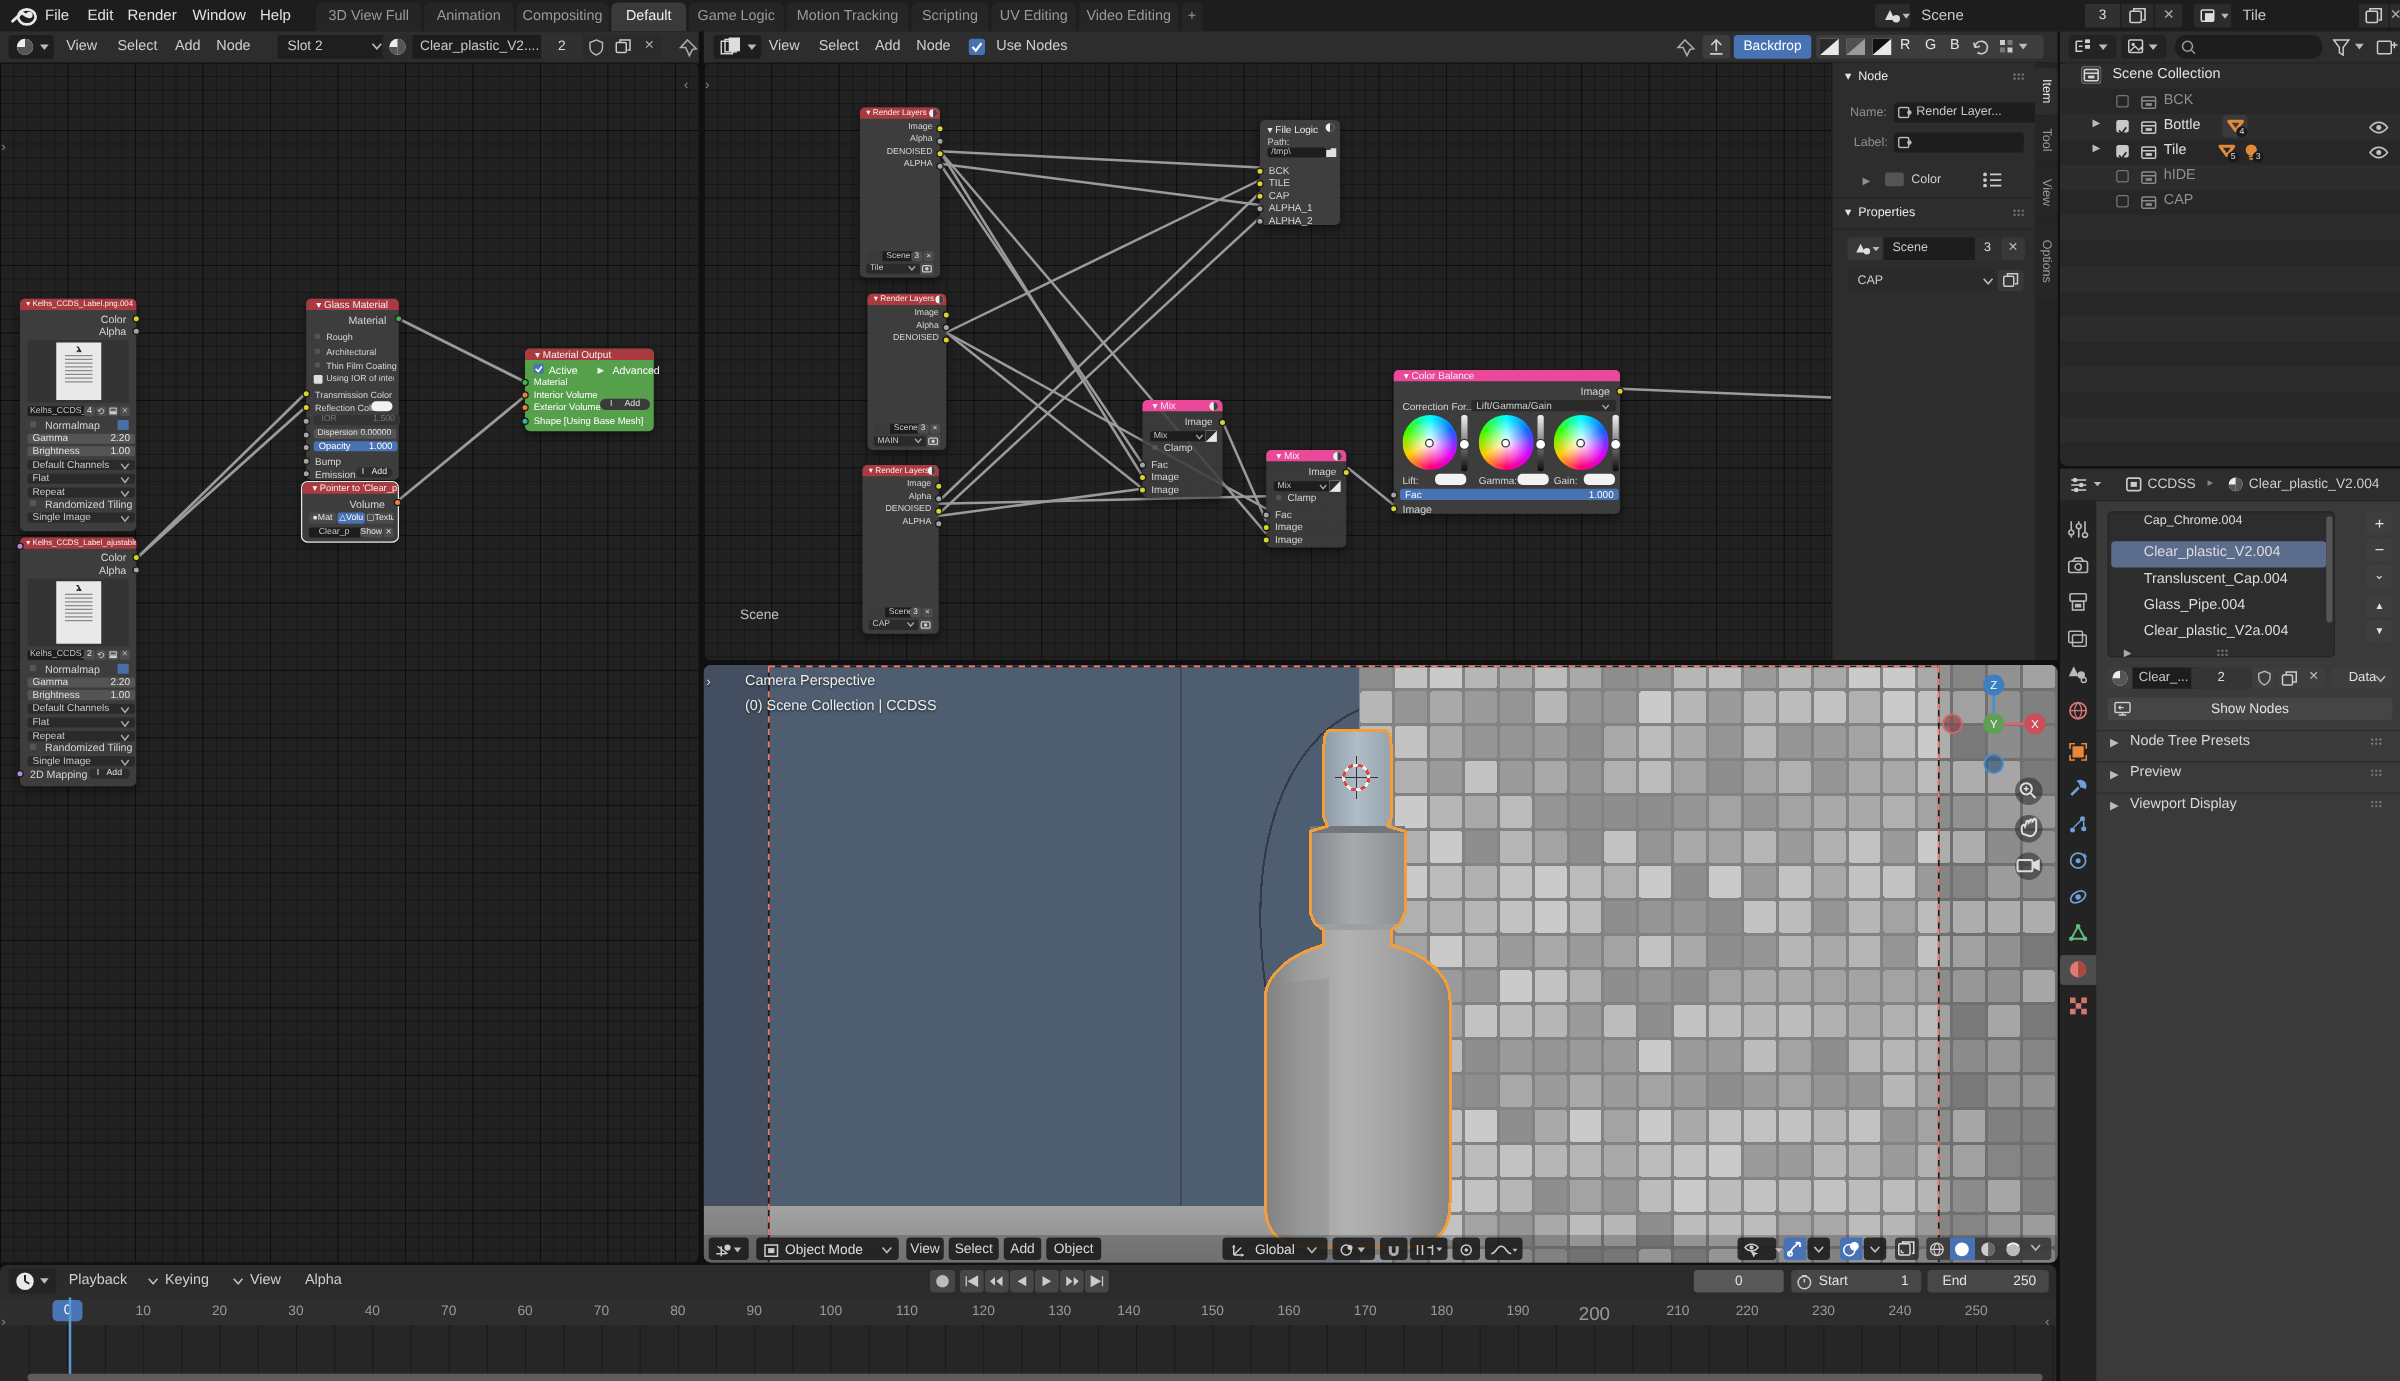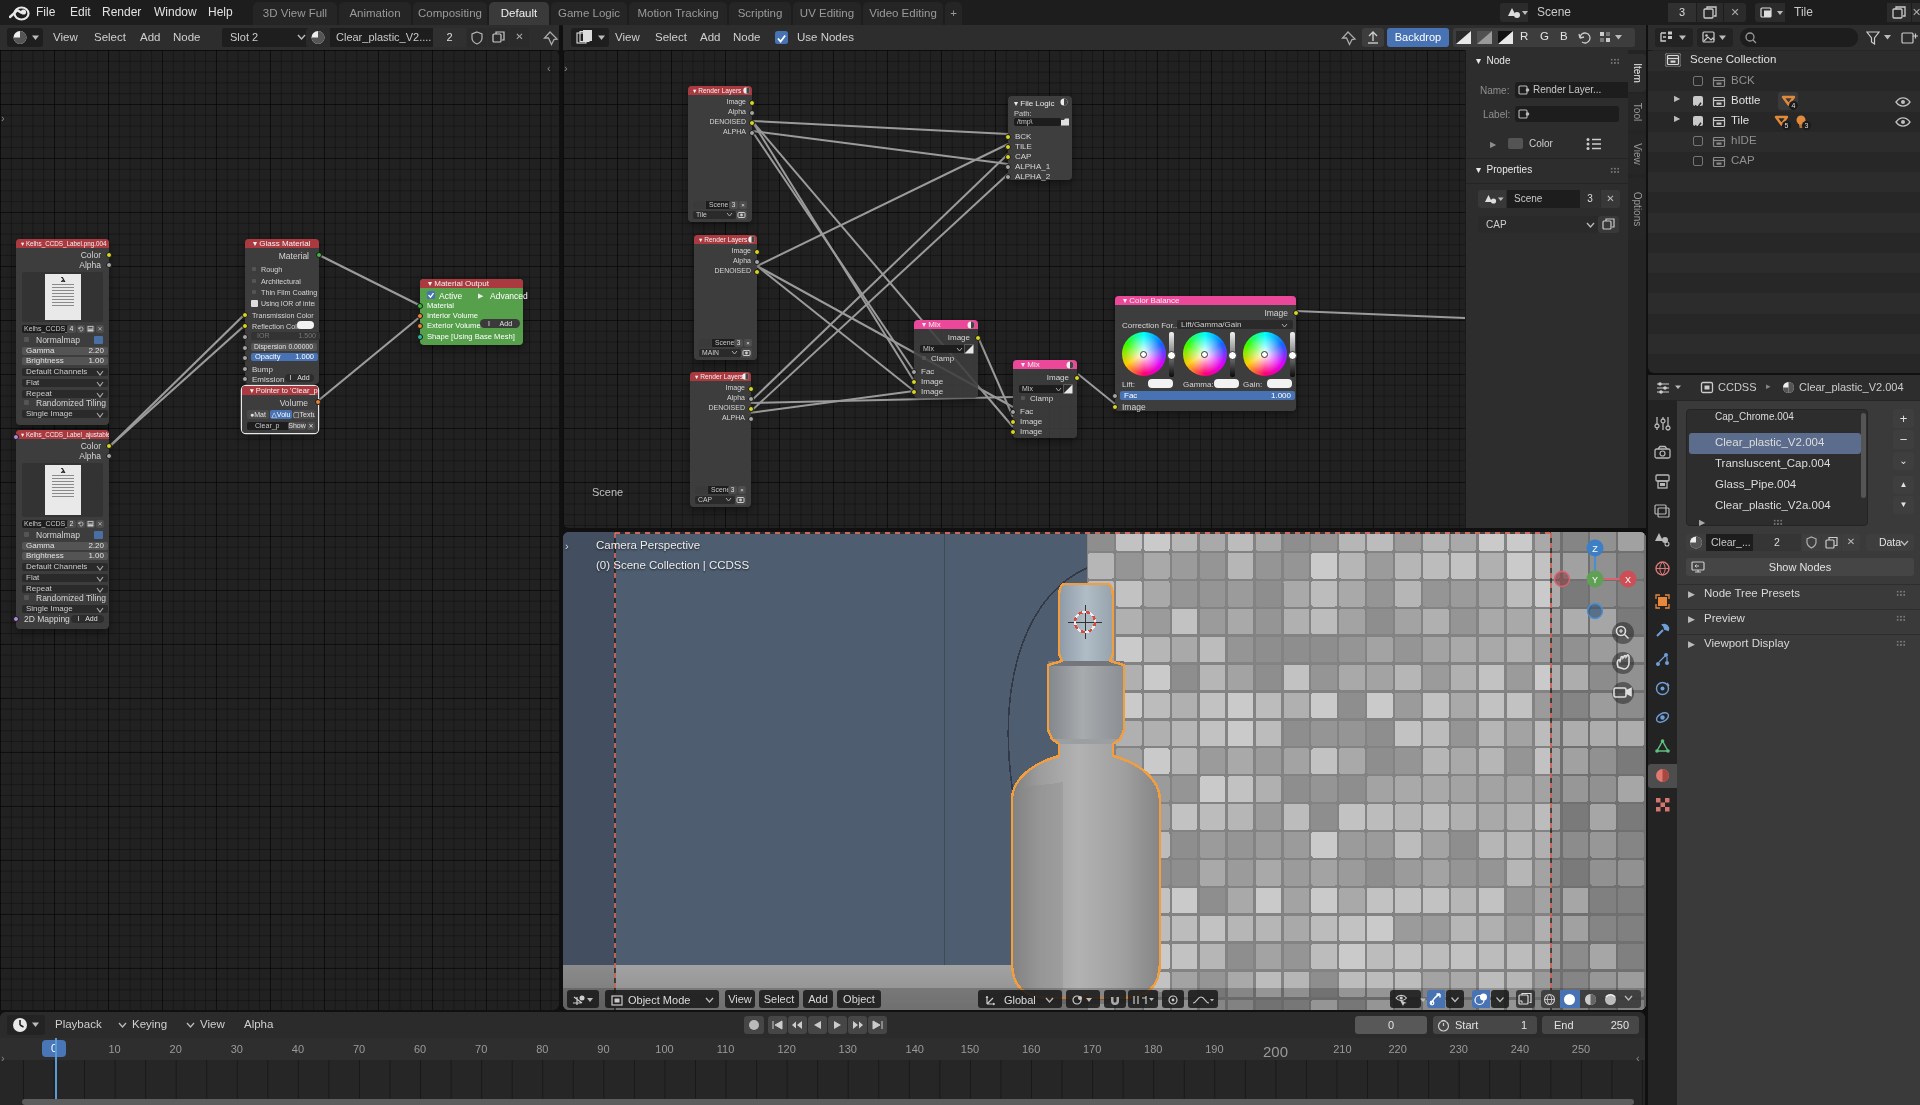--- a/index.html
+++ b/index.html
@@ -1452,21 +1452,21 @@
 <div class="a" style="left:282.9px;top:31px;width:30px;text-align:center;font-size:11px;color:#9a9a9a">40</div>
 <div class="a" style="left:344.0px;top:31px;width:30px;text-align:center;font-size:11px;color:#9a9a9a">70</div>
 <div class="a" style="left:405.1px;top:31px;width:30px;text-align:center;font-size:11px;color:#9a9a9a">60</div>
 <div class="a" style="left:466.2px;top:31px;width:30px;text-align:center;font-size:11px;color:#9a9a9a">70</div>
 <div class="a" style="left:527.3px;top:31px;width:30px;text-align:center;font-size:11px;color:#9a9a9a">80</div>
 <div class="a" style="left:588.4px;top:31px;width:30px;text-align:center;font-size:11px;color:#9a9a9a">90</div>
 <div class="a" style="left:649.5px;top:31px;width:30px;text-align:center;font-size:11px;color:#9a9a9a">100</div>
 <div class="a" style="left:710.6px;top:31px;width:30px;text-align:center;font-size:11px;color:#9a9a9a">110</div>
 <div class="a" style="left:771.7px;top:31px;width:30px;text-align:center;font-size:11px;color:#9a9a9a">120</div>
 <div class="a" style="left:832.8000000000001px;top:31px;width:30px;text-align:center;font-size:11px;color:#9a9a9a">130</div>
-<div class="a" style="left:893.9px;top:31px;width:30px;text-align:right;font-size:11px;color:#9a9a9a">140</div>
+<div class="a" style="left:893.9px;top:31px;width:30px;text-align:left;font-size:11px;color:#9a9a9a">140</div>
 <div class="a" style="left:955.0px;top:31px;width:30px;text-align:center;font-size:11px;color:#9a9a9a">150</div>
 <div class="a" style="left:1016.0999999999999px;top:31px;width:30px;text-align:center;font-size:11px;color:#9a9a9a">160</div>
 <div class="a" style="left:1077.2px;top:31px;width:30px;text-align:center;font-size:11px;color:#9a9a9a">170</div>
 <div class="a" style="left:1138.3px;top:31px;width:30px;text-align:center;font-size:11px;color:#9a9a9a">180</div>
 <div class="a" style="left:1199.4px;top:31px;width:30px;text-align:center;font-size:11px;color:#9a9a9a">190</div>
 <div class="a" style="left:1260.5px;top:31px;width:30px;text-align:center;font-size:15px;color:#9a9a9a">200</div>
 <div class="a" style="left:1321.6000000000001px;top:31px;width:30px;text-align:right;font-size:11px;color:#9a9a9a">210</div>
 <div class="a" style="left:1382.7px;top:31px;width:30px;text-align:center;font-size:11px;color:#9a9a9a">220</div>
 <div class="a" style="left:1443.8px;top:31px;width:30px;text-align:center;font-size:11px;color:#9a9a9a">230</div>
 <div class="a" style="left:1504.9px;top:31px;width:30px;text-align:center;font-size:11px;color:#9a9a9a">240</div>

